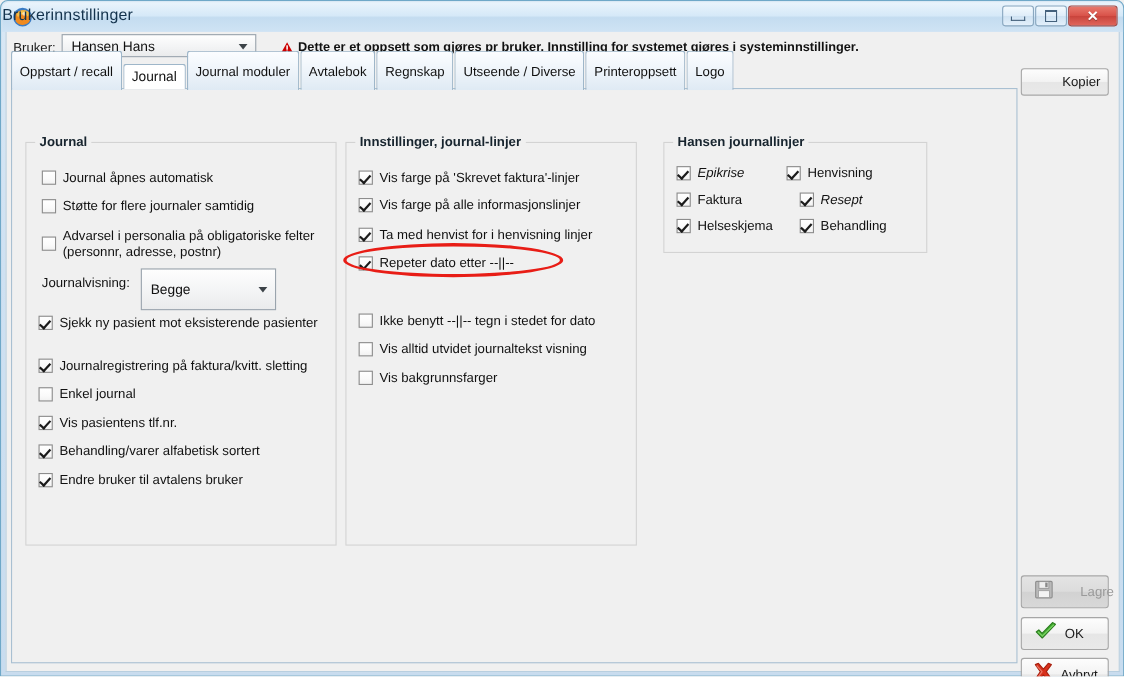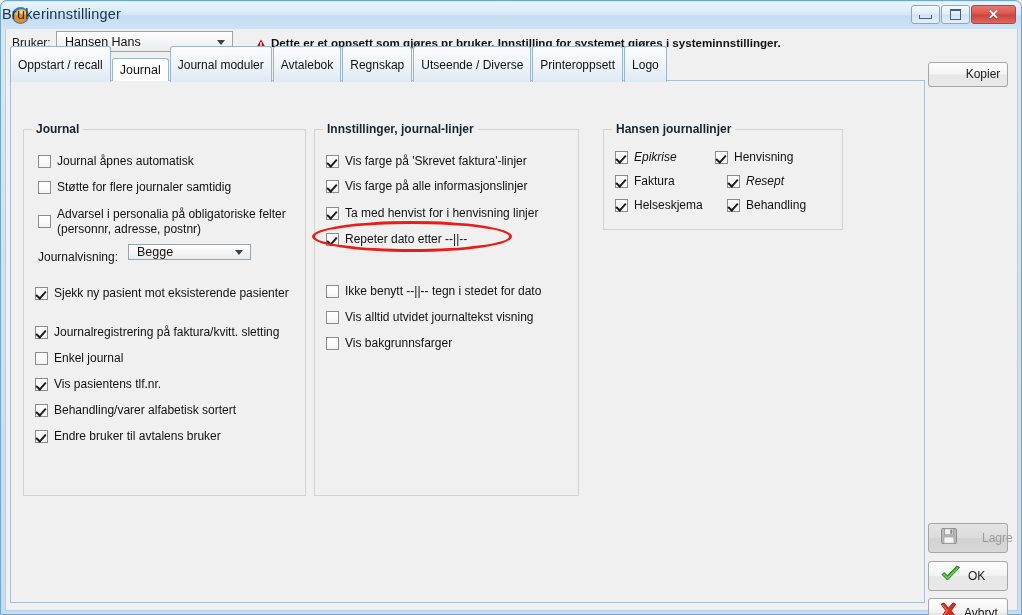--- a/index.html
+++ b/index.html
@@ -448,21 +448,21 @@
             <span class="lbl">Støtte for flere journaler samtidig</span>
           </div>
 
           <div class="cb" style="left:14px; top:77px; align-items:center;">
             <span class="box" style="top:0;"></span>
             <span class="lbl">Advarsel i personalia på obligatoriske  felter
 (personnr, adresse, postnr)</span>
           </div>
 
           <div class="plain-label" style="left:14px; top:120px;">Journalvisning:</div>
-          <div class="combo" style="left:104px; top:114px; width:123px; height:16px;">
+          <div class="combo" style="left:104px; top:114px; width:123px; height:38px;">
             <span>Begge</span>
             <span class="arrow"></span>
           </div>
 
           <div class="cb" style="left:11px; top:156px;">
             <span class="box checked"></span>
             <span class="lbl">Sjekk ny pasient mot eksisterende pasienter</span>
           </div>
 
           <div class="cb" style="left:11px; top:195px;">

